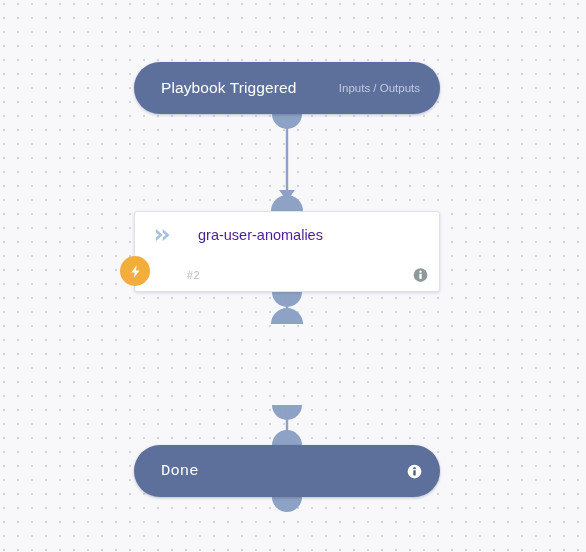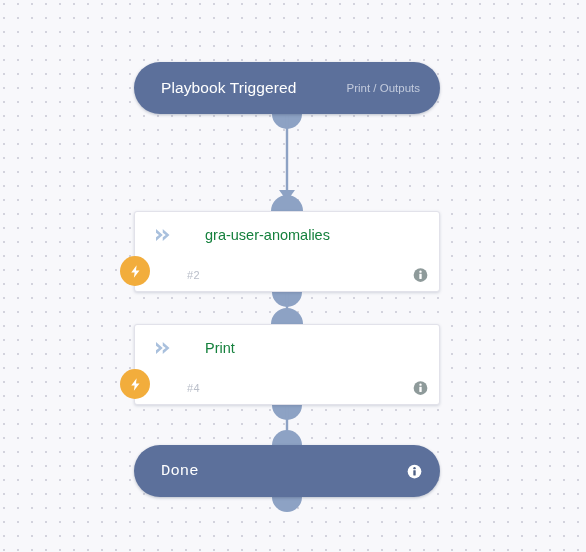--- a/index.html
+++ b/index.html
@@ -100,22 +100,22 @@
     padding-left: 52px;
   }
 
   .chevron-icon {
     width: 18px;
     height: 18px;
     flex: 0 0 auto;
     margin-left: 4px;
   }
   .card-title {
-    margin-left: 34px;
-    color: #15803d;
+    margin-left: 27px;
+    color: #4c1d95;
     font-size: 14.5px;
     white-space: nowrap;
   }
   .step-number {
     color: #b9bec9;
     font-size: 11px;
     letter-spacing: 0.4px;
   }
 
   
@@ -176,21 +176,21 @@
 
     <line x1="287" y1="407" x2="287" y2="443" stroke="#8da2c4" stroke-width="2.4"></line>
 
     <path d="M 272 445 A 15 15 0 0 1 302 445 Z" fill="#8da2c4"></path>
 
     <path d="M 272 497 A 15 15 0 0 0 302 497 Z" fill="#8da2c4"></path>
   </svg>
 
   <div class="node pill-node trigger">
     <span class="pill-title">Playbook Triggered</span>
-    <span class="pill-subtitle">Print / Outputs</span>
+    <span class="pill-subtitle">Inputs / Outputs</span>
   </div>
 
   <div class="node card-node card-a">
 
     <div class="bolt-badge">
       <svg viewBox="0 0 24 24" xmlns="http://www.w3.org/2000/svg" aria-hidden="true">
         <path d="M13.8 2 L5.2 13.4 H10.6 L9.4 22 L18.4 10.3 H12.8 Z" fill="#ffffff"></path>
       </svg>
     </div>
 
@@ -205,45 +205,20 @@
     <div class="card-row-bottom">
       <span class="step-number">#2</span>
       <svg class="info-icon-gray" viewBox="0 0 24 24" xmlns="http://www.w3.org/2000/svg">
         <circle cx="12" cy="12" r="11" fill="#8e9a9a"></circle>
         <circle cx="12" cy="6.6" r="1.9" fill="#ffffff"></circle>
         <rect x="10.1" y="9.8" width="3.8" height="8.4" rx="0.6" fill="#ffffff"></rect>
       </svg>
     </div>
   </div>
 
-  <div class="node card-node card-b">
-
-    <div class="bolt-badge">
-      <svg viewBox="0 0 24 24" xmlns="http://www.w3.org/2000/svg" aria-hidden="true">
-        <path d="M13.8 2 L5.2 13.4 H10.6 L9.4 22 L18.4 10.3 H12.8 Z" fill="#ffffff"></path>
-      </svg>
-    </div>
-
-    <div class="card-row-top">
-      <svg class="chevron-icon" viewBox="0 0 24 24" xmlns="http://www.w3.org/2000/svg">
-        <path d="M4 4 L13 12 L4 20 L4 15 L8 12 L4 9 Z" fill="#a9c0dd"></path>
-        <path d="M13 4 L22 12 L13 20 L13 15 L17 12 L13 9 Z" fill="#a9c0dd"></path>
-      </svg>
-      <span class="card-title">Print</span>
-    </div>
-
-    <div class="card-row-bottom">
-      <span class="step-number">#4</span>
-      <svg class="info-icon-gray" viewBox="0 0 24 24" xmlns="http://www.w3.org/2000/svg">
-        <circle cx="12" cy="12" r="11" fill="#8e9a9a"></circle>
-        <circle cx="12" cy="6.6" r="1.9" fill="#ffffff"></circle>
-        <rect x="10.1" y="9.8" width="3.8" height="8.4" rx="0.6" fill="#ffffff"></rect>
-      </svg>
-    </div>
-  </div>
 
   <div class="node pill-node done">
     <span class="pill-title">Done</span>
     <svg class="info-icon-white" viewBox="0 0 24 24" xmlns="http://www.w3.org/2000/svg">
       <circle cx="12" cy="12" r="11" fill="#ffffff"></circle>
       <circle cx="12" cy="6.6" r="1.9" fill="#4e6085"></circle>
       <rect x="10.1" y="9.8" width="3.8" height="8.4" rx="0.6" fill="#4e6085"></rect>
     </svg>
   </div>
 

